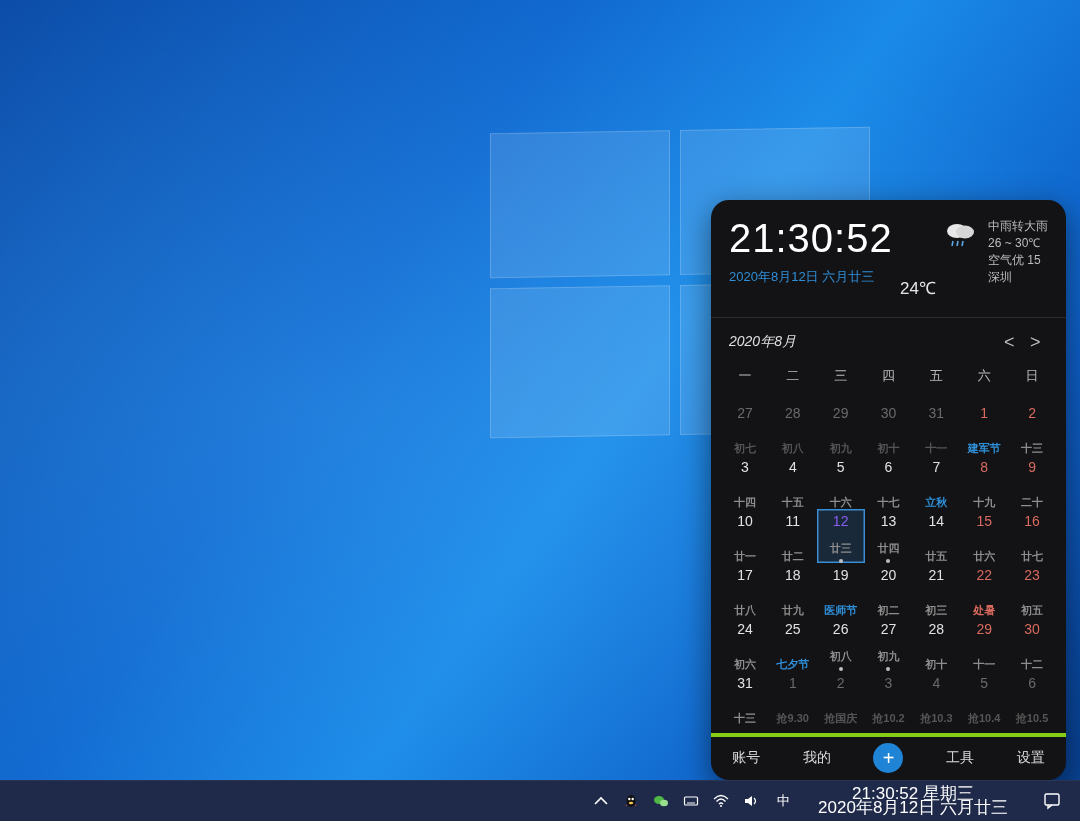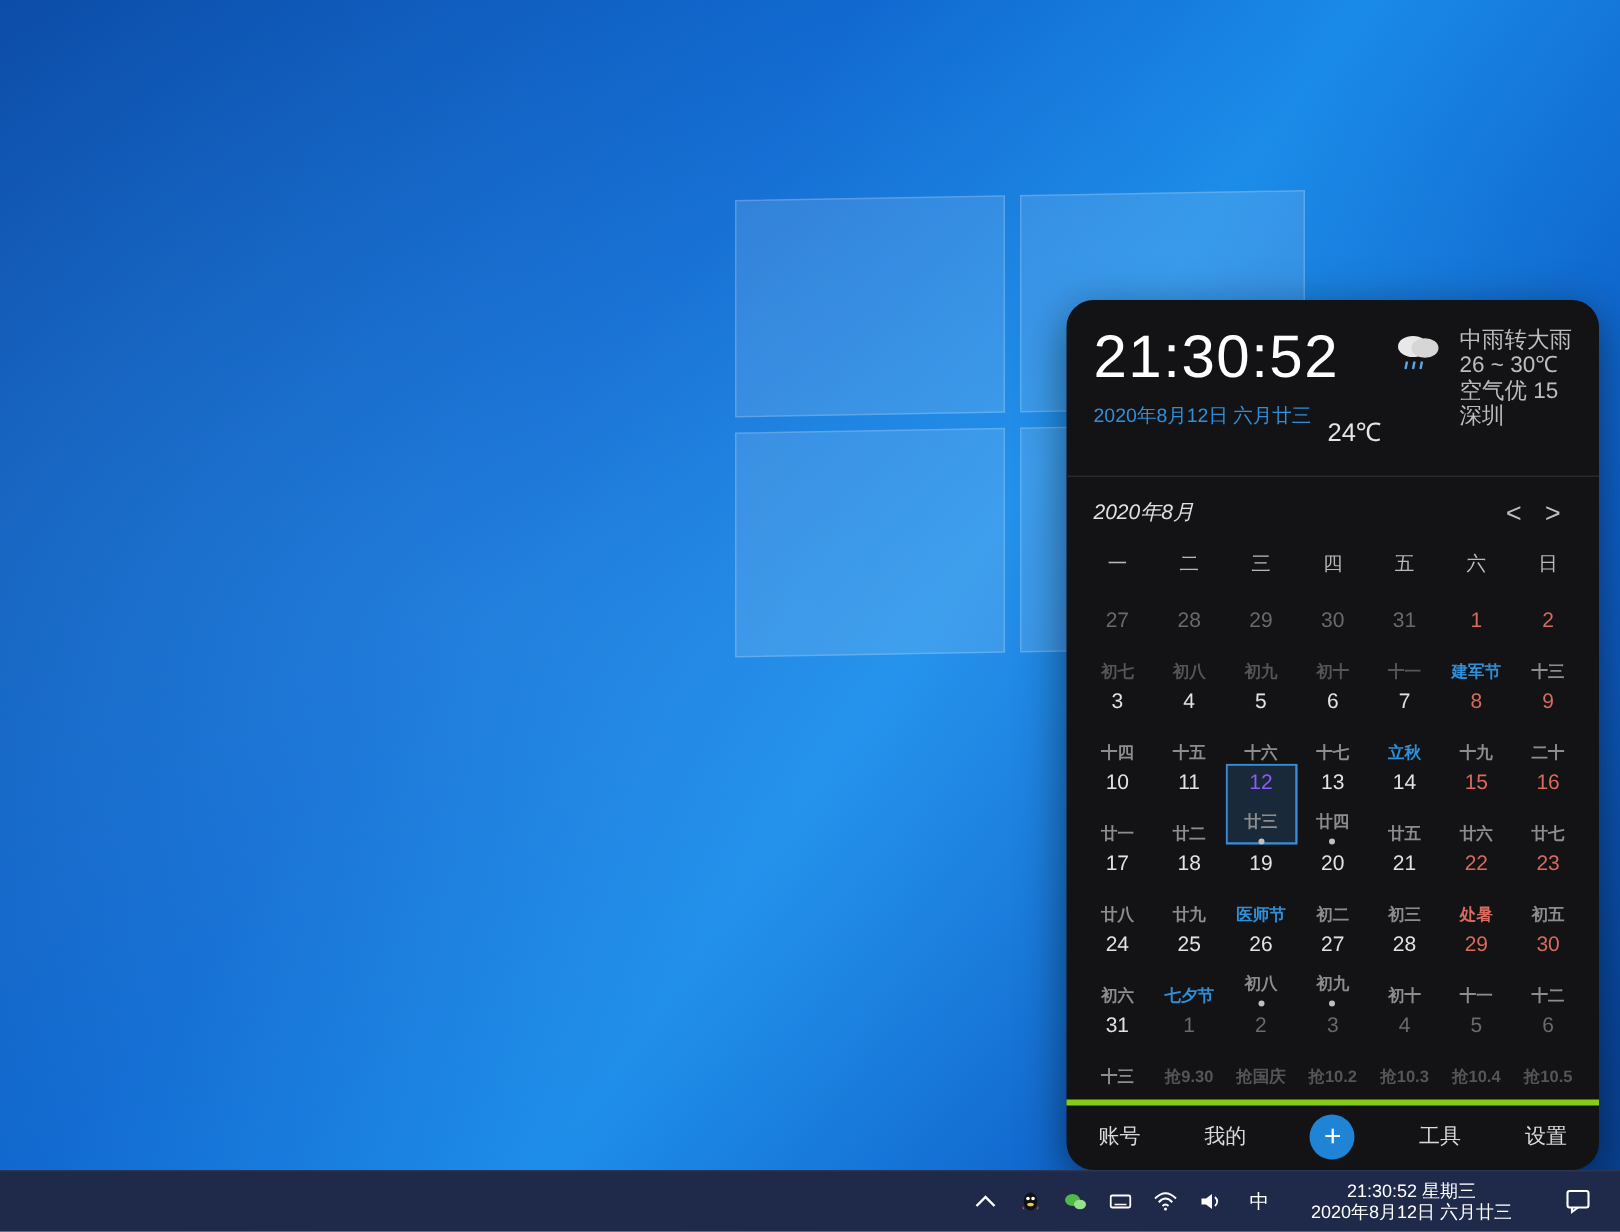--- a/index.html
+++ b/index.html
@@ -20,40 +20,40 @@
   .taskbar{
     position:absolute;left:0;right:0;bottom:0;height:40px;
     background:#1f2a4a;display:flex;align-items:center;color:#fff;font-size:12px;
     border-top:1px solid rgba(255,255,255,0.05);
   }
   .taskbar .spacer{flex:1;}
   .tray{display:flex;align-items:center;gap:14px;padding:0 8px;height:100%;}
   .tray .ic{width:16px;height:16px;display:flex;align-items:center;justify-content:center;}
   .tray svg{width:16px;height:16px;fill:#fff;}
   .ime{font-size:13px;padding:0 4px;}
-  .tbclock{line-height:14px;text-align:center;padding:0 10px;font-size:12px;}
+  .tbclock{line-height:14px;text-align:center;padding:0 10px;font-size:17px;}
   .notif{width:40px;height:100%;display:flex;align-items:center;justify-content:center;}
   .notif svg{width:18px;height:18px;fill:#fff;}
   
   .flyout{
     position:absolute;right:14px;top:200px;width:355px;height:580px;
     background:#131316;color:#c9c9c9;box-shadow:0 8px 30px rgba(0,0,0,0.5);
     display:flex;flex-direction:column;
     font-size:13px;
     border-radius:18px;
   }
   .clockrow{display:flex;padding:18px 18px 8px 18px;}
   .clockleft{flex:1;}
   .bigtime{font-size:40px;font-weight:300;color:#fff;letter-spacing:1px;line-height:1;}
   .datestr{color:#2f8fd8;font-size:13px;margin-top:10px;}
   .weatherblock{display:flex;align-items:flex-start;gap:10px;}
   .wicon{width:36px;height:28px;display:flex;align-items:center;justify-content:center;margin-top:2px;}
   .wicon svg{width:34px;height:26px;}
   .wtemp{font-size:17px;color:#e5e5e5;margin-top:28px;margin-left:-42px;font-weight:400;}
-  .winfo{font-size:15px;color:#bdbdbd;line-height:17px;}
+  .winfo{font-size:12px;color:#bdbdbd;line-height:17px;}
   .sep{height:1px;background:#2a2a2e;margin:10px 0 0 0;}
   .monthhdr{display:flex;align-items:center;padding:14px 18px 8px 18px;color:#e0e0e0;font-size:14px;font-style:italic;}
   .monthhdr .mtitle{flex:1;}
   .navbtn{width:26px;text-align:center;color:#bfbfbf;font-size:18px;cursor:pointer;user-select:none;}
   .calgrid{display:grid;grid-template-columns:repeat(7,1fr);padding:0 10px 8px 10px;}
   .dow{text-align:center;color:#bababa;font-size:13px;padding:6px 0 8px 0;}
   .day{height:50px;display:flex;flex-direction:column;align-items:center;justify-content:space-between;position:relative;cursor:pointer;padding-top:4px;}
   .day .n{font-size:14px;color:#e2e2e2;line-height:16px;}
   .day .s{font-size:11px;color:#8d8d8d;line-height:14px;margin-top:12px;font-weight:bold;}
   .day.other .n{color:#6a6a6a;}

